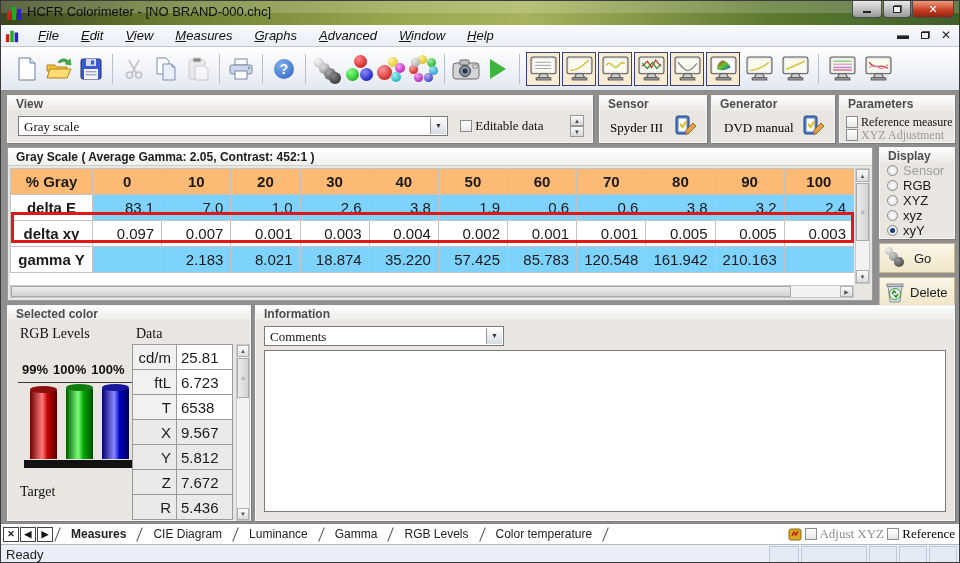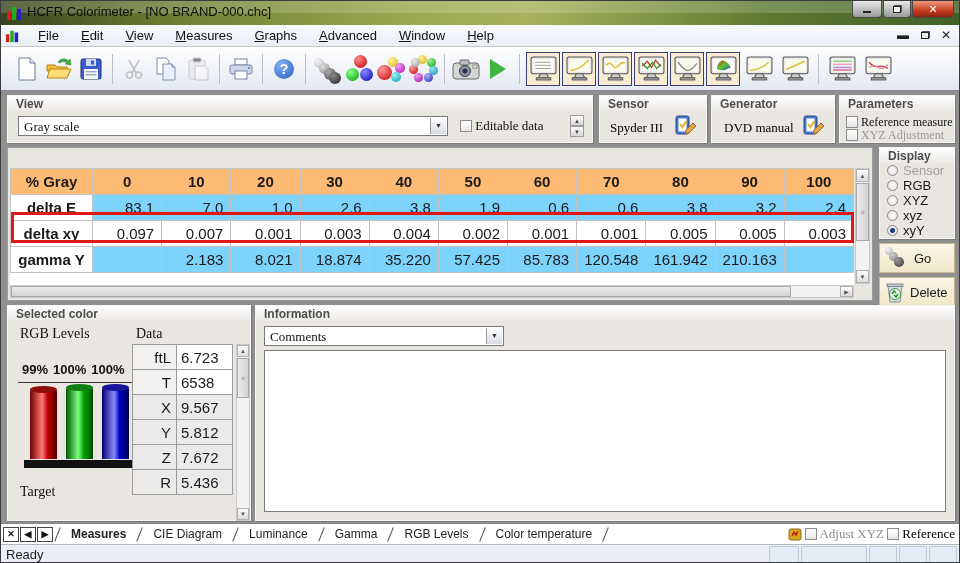--- a/index.html
+++ b/index.html
@@ -18,21 +18,21 @@
   .cap-min { width:30px; background:linear-gradient(#e8e8e8,#9a9a9a); color:#222; }
   .cap-max { width:28px; background:linear-gradient(#e8e8e8,#9a9a9a); }
   .cap-close { width:42px; background:linear-gradient(#f09a7d,#c33b1f 60%,#8e2510); font-size:11px; }
   .restore-glyph { width:8px; height:7px; border:1px solid #222; background:#eee; box-shadow:1px -1px 0 #555; }
   .min-glyph { width:8px; height:2px; background:#222; margin-top:6px; }
 
   
   .menubar { position:absolute; left:0; top:24px; width:100%; height:22px; background:linear-gradient(#f8fafd,#e9edf5);
     border-bottom:1px solid #c8c8c8; display:flex; align-items:center; padding-left:4px; }
   .menu-appicon { width:16px; height:14px; margin-right:6px; }
-  .menu-item { display:inline-block; padding:8px 11px; font-size:13px; color:#111; }
+  .menu-item { display:inline-block; padding:8px 11px; font-size:13px; color:#111;font-style:italic; }
   .menu-item::first-letter { text-decoration:underline; }
   .mdi-controls { position:absolute; right:8px; top:3px; display:flex; gap:12px; color:#222; font-size:12px; align-items:center; }
 
   
   .toolbar { position:absolute; left:0; top:46px; width:100%; height:44px; background:linear-gradient(#ffffff,#e3e8f1);
     border-bottom:1px solid #8a8a8a; display:flex; align-items:center; padding-left:10px; }
   .tb-btn { width:32px; height:32px; display:flex; align-items:center; justify-content:center; position:relative; }
   .tb-sep { width:1px; height:30px; background:#b9bfc9; margin:0 5px; }
   .disabled { opacity:0.45; filter:grayscale(1); }
   .help-icon { width:20px; height:20px; border-radius:50%; background:radial-gradient(circle at 35% 30%,#7fb0f0,#2b5fc0);
@@ -460,20 +460,21 @@
       <span class="checkbox"></span>
       <span>Reference measure</span>
     </label>
     <label class="cb-row off" style="left:6px;top:32px;font-size:12px;">
       <span class="checkbox"></span>
       <span>XYZ Adjustment</span>
     </label>
   </div>
 
   <div class="gs-block">
+    <div class="gs-hdr">Gray Scale ( Average Gamma: 2.05, Contrast: 452:1 )</div>
     <div class="gs-tablewrap">
       <table class="gs">
         <colgroup>
             <col style="width:82px">
             <col span="11">
           </colgroup>
         <tbody>
             <tr>
           <th>% Gray</th>
           <th>0</th>
@@ -603,20 +604,24 @@
     <div class="bars">
       <div class="target-line"></div>
       <div class="cyl cyl-r" style="left:6px;height:70px;"></div>
       <div class="cyl cyl-g" style="left:42px;height:72px;"></div>
       <div class="cyl cyl-b" style="left:78px;height:72px;"></div>
       <div class="bar-base"></div>
     </div>
     <span class="sel-label" style="left:12px;top:178px;">Target</span>
     <table class="datat" style="position:absolute;left:124px;top:38px;">
       <tbody>
+          <tr>
+            <td class="dl">cd/m</td>
+            <td class="dv">25.81</td>
+          </tr>
       <tr>
             <td class="dl">ftL</td>
             <td class="dv">6.723</td>
           </tr>
       <tr>
             <td class="dl">T</td>
             <td class="dv">6538</td>
           </tr>
       <tr class="dgray">
             <td class="dl">X</td>

